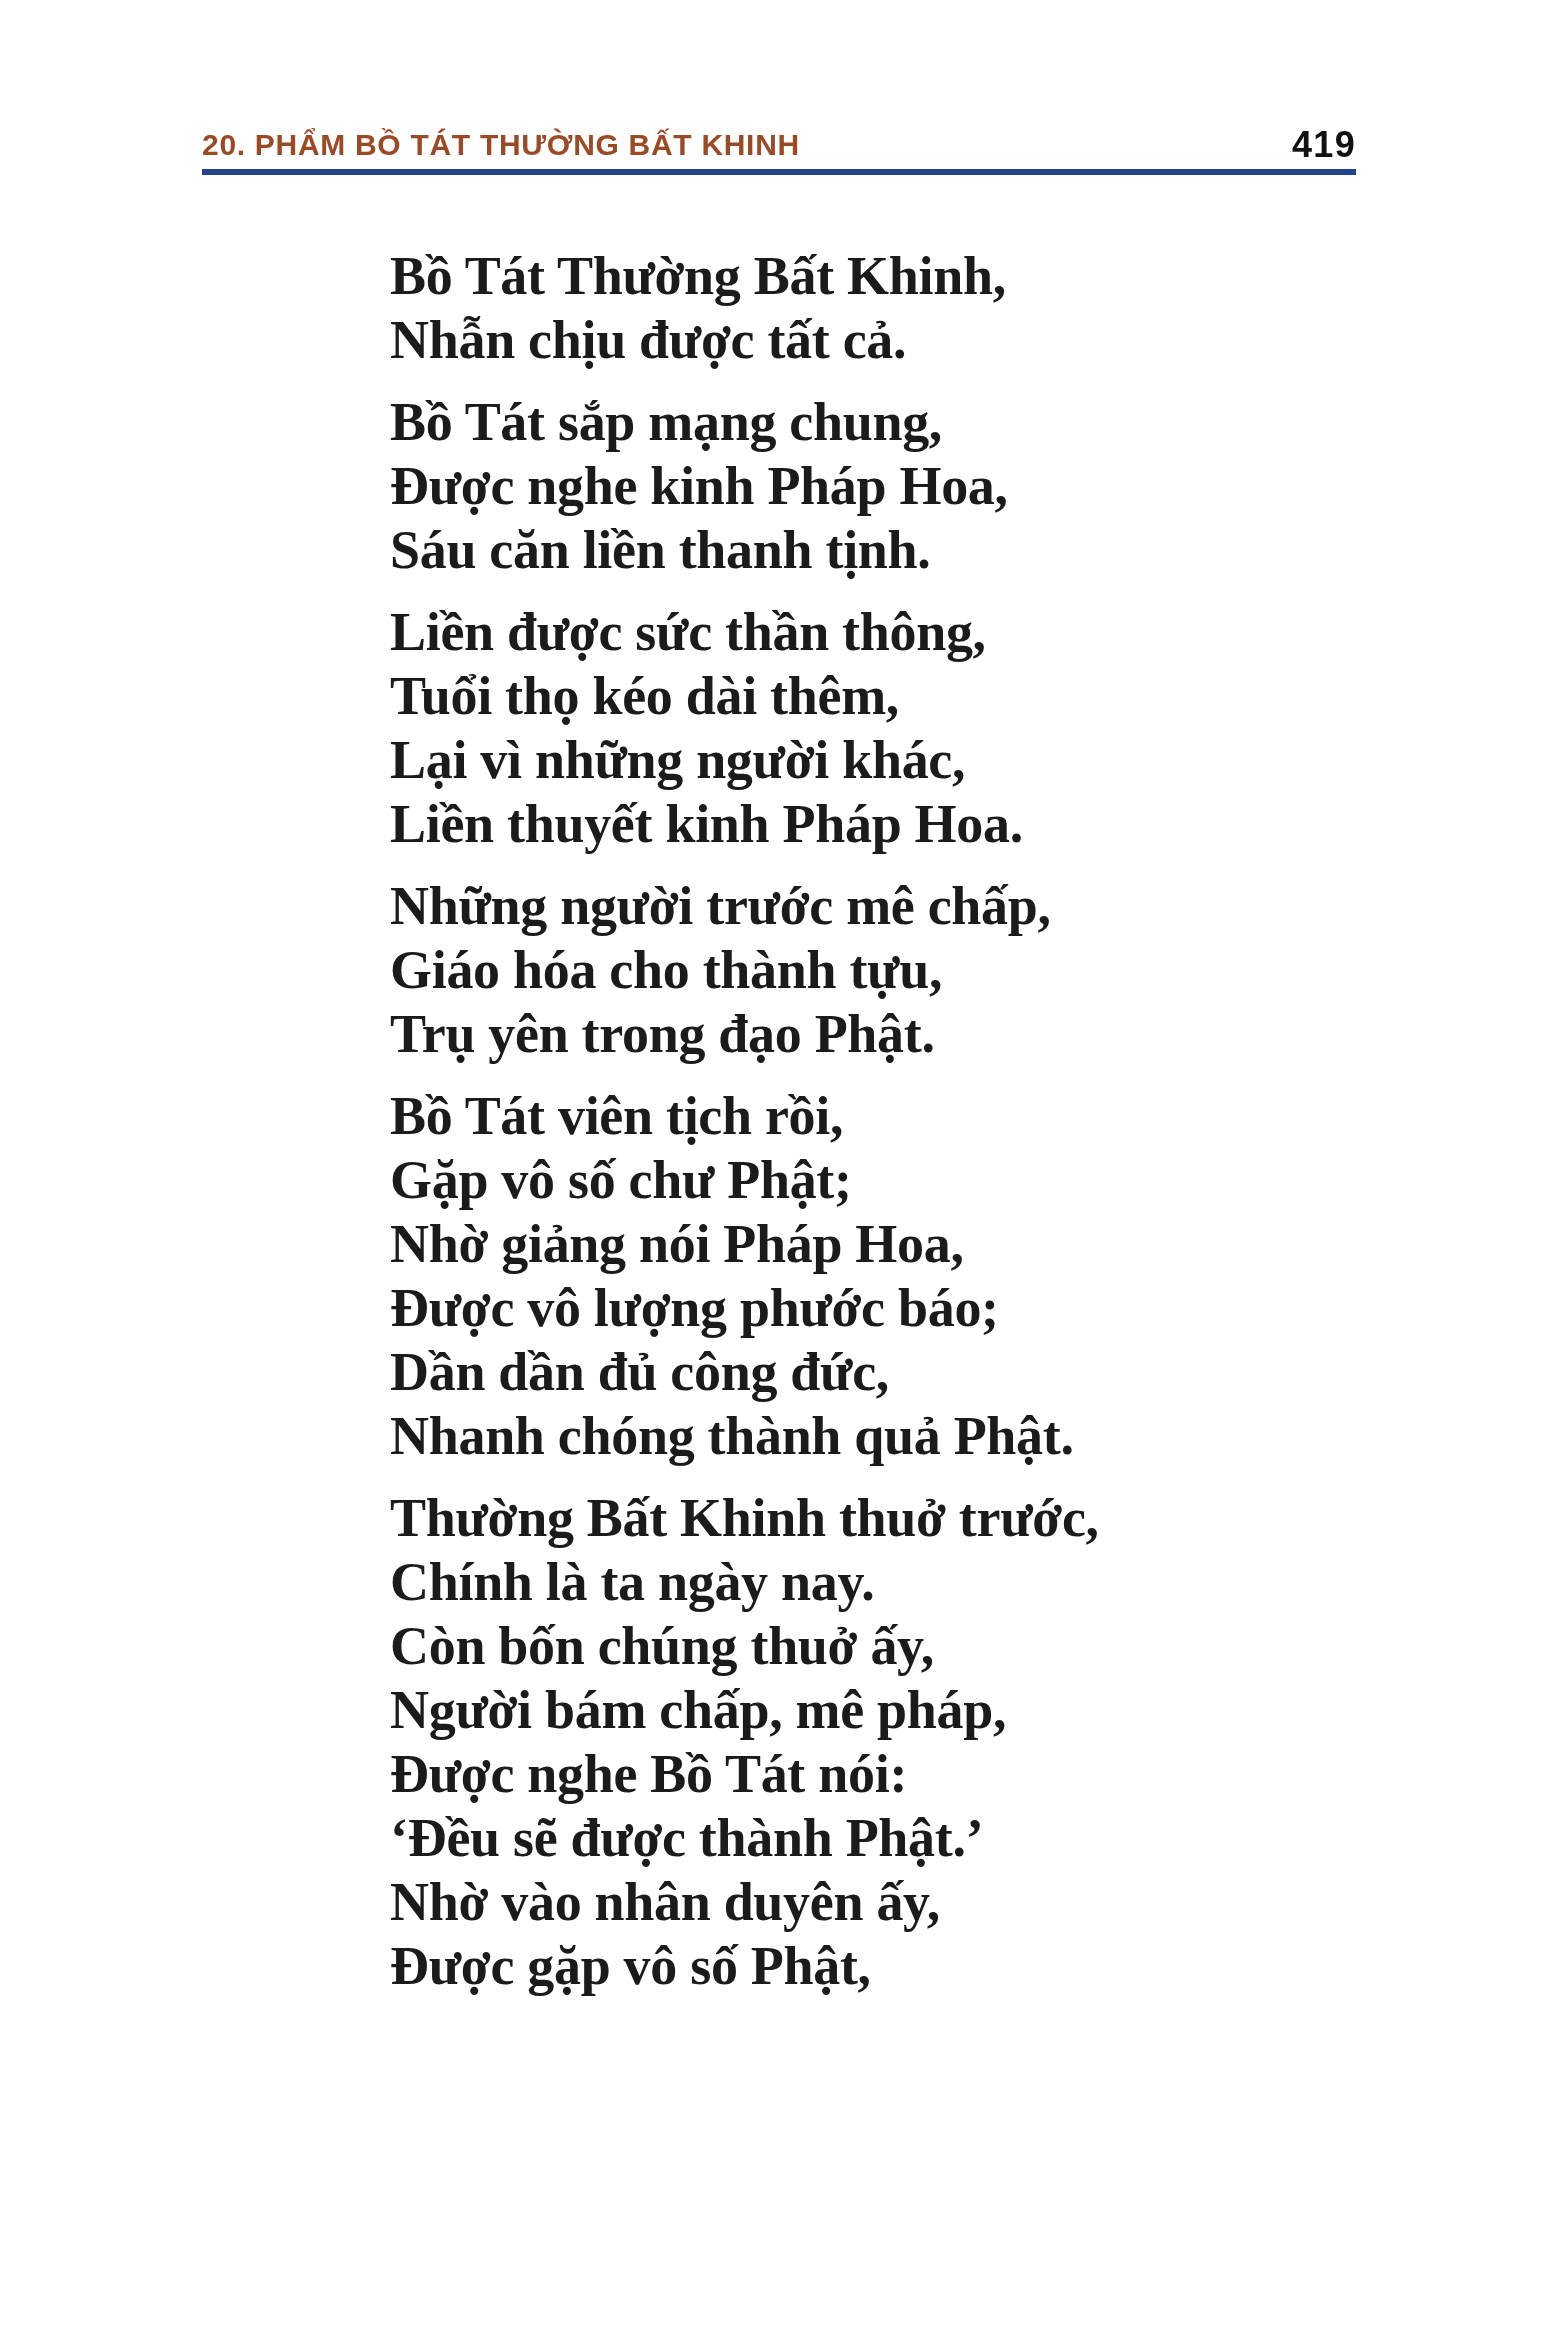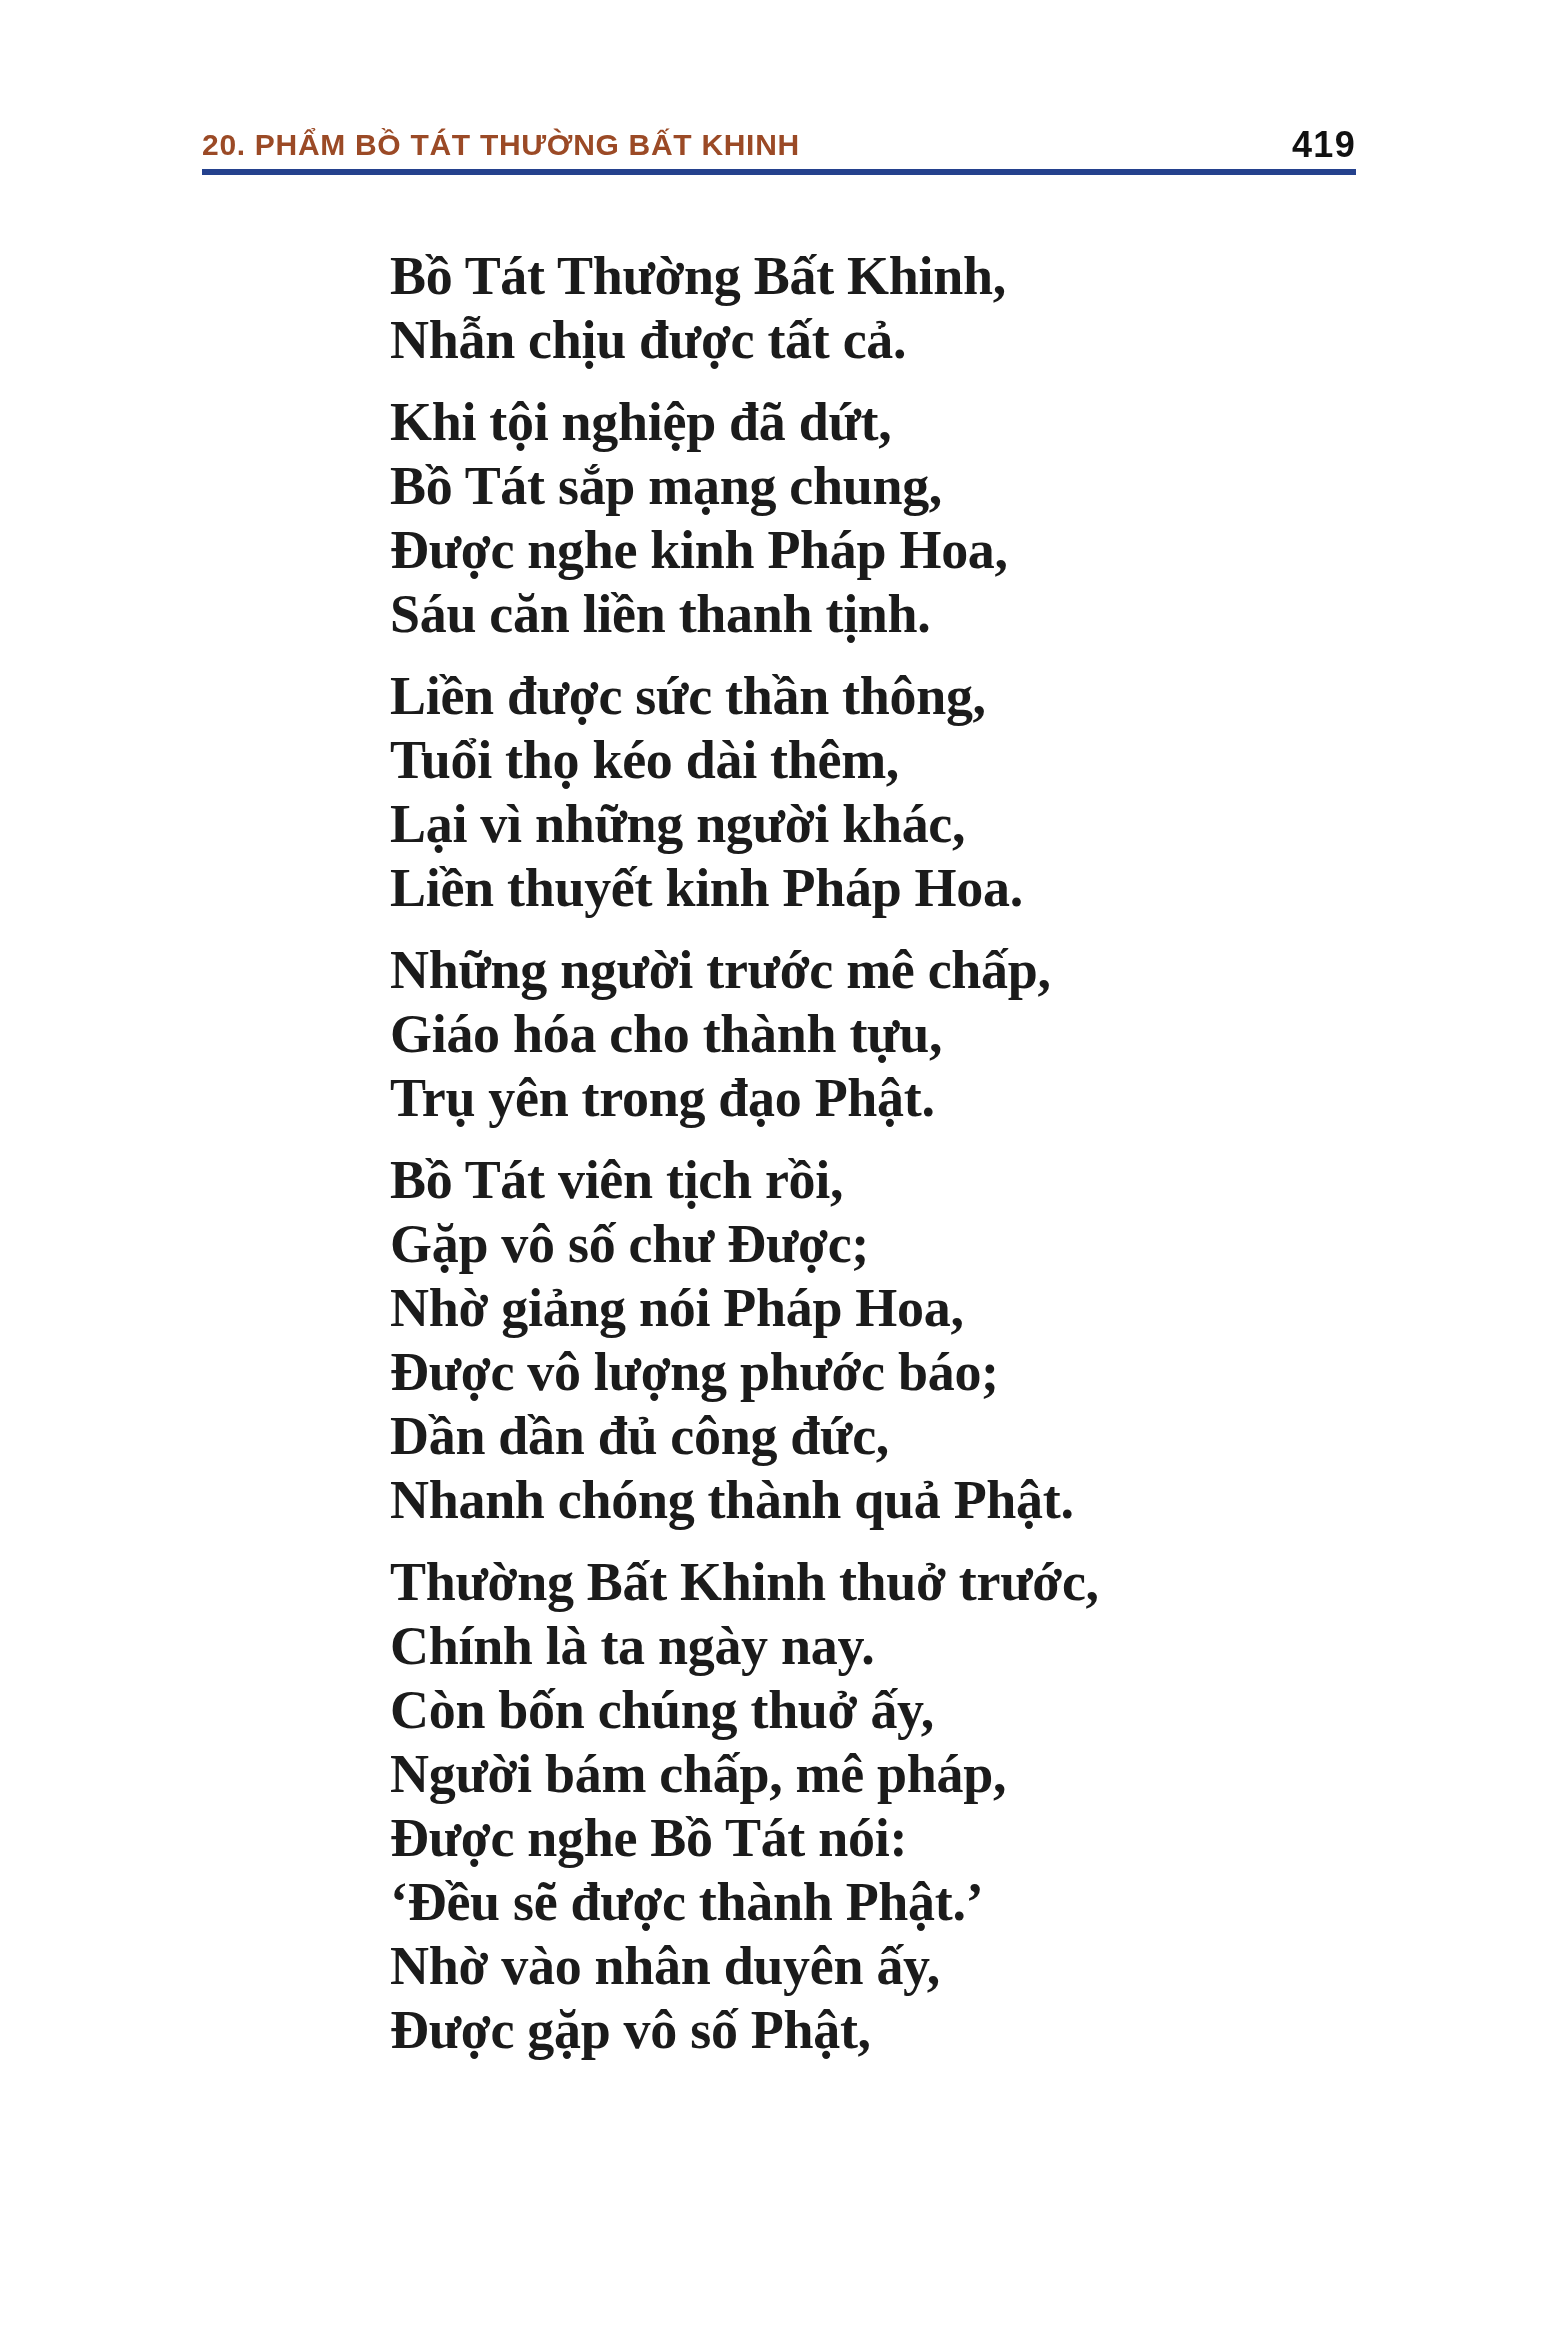--- a/index.html
+++ b/index.html
@@ -83,42 +83,41 @@
   <div class="rule"></div>
 
   <div class="verse">
 
     <div class="stanza">
       <p>Bồ Tát Thường Bất Khinh,</p>
       <p>Nhẫn chịu được tất cả.</p>
     </div>
 
     <div class="stanza">
-      <p>Khi tội nghiệp đã dứt,</p>
       <p>Bồ Tát sắp mạng chung,</p>
       <p>Được nghe kinh Pháp Hoa,</p>
       <p>Sáu căn liền thanh tịnh.</p>
     </div>
 
     <div class="stanza">
       <p>Liền được sức thần thông,</p>
       <p>Tuổi thọ kéo dài thêm,</p>
       <p>Lại vì những người khác,</p>
       <p>Liền thuyết kinh Pháp Hoa.</p>
     </div>
 
     <div class="stanza">
       <p>Những người trước mê chấp,</p>
       <p>Giáo hóa cho thành tựu,</p>
       <p>Trụ yên trong đạo Phật.</p>
     </div>
 
     <div class="stanza">
       <p>Bồ Tát viên tịch rồi,</p>
-      <p>Gặp vô số chư Được;</p>
+      <p>Gặp vô số chư Phật;</p>
       <p>Nhờ giảng nói Pháp Hoa,</p>
       <p>Được vô lượng phước báo;</p>
       <p>Dần dần đủ công đức,</p>
       <p>Nhanh chóng thành quả Phật.</p>
     </div>
 
     <div class="stanza">
       <p>Thường Bất Khinh thuở trước,</p>
       <p>Chính là ta ngày nay.</p>
       <p>Còn bốn chúng thuở ấy,</p>

